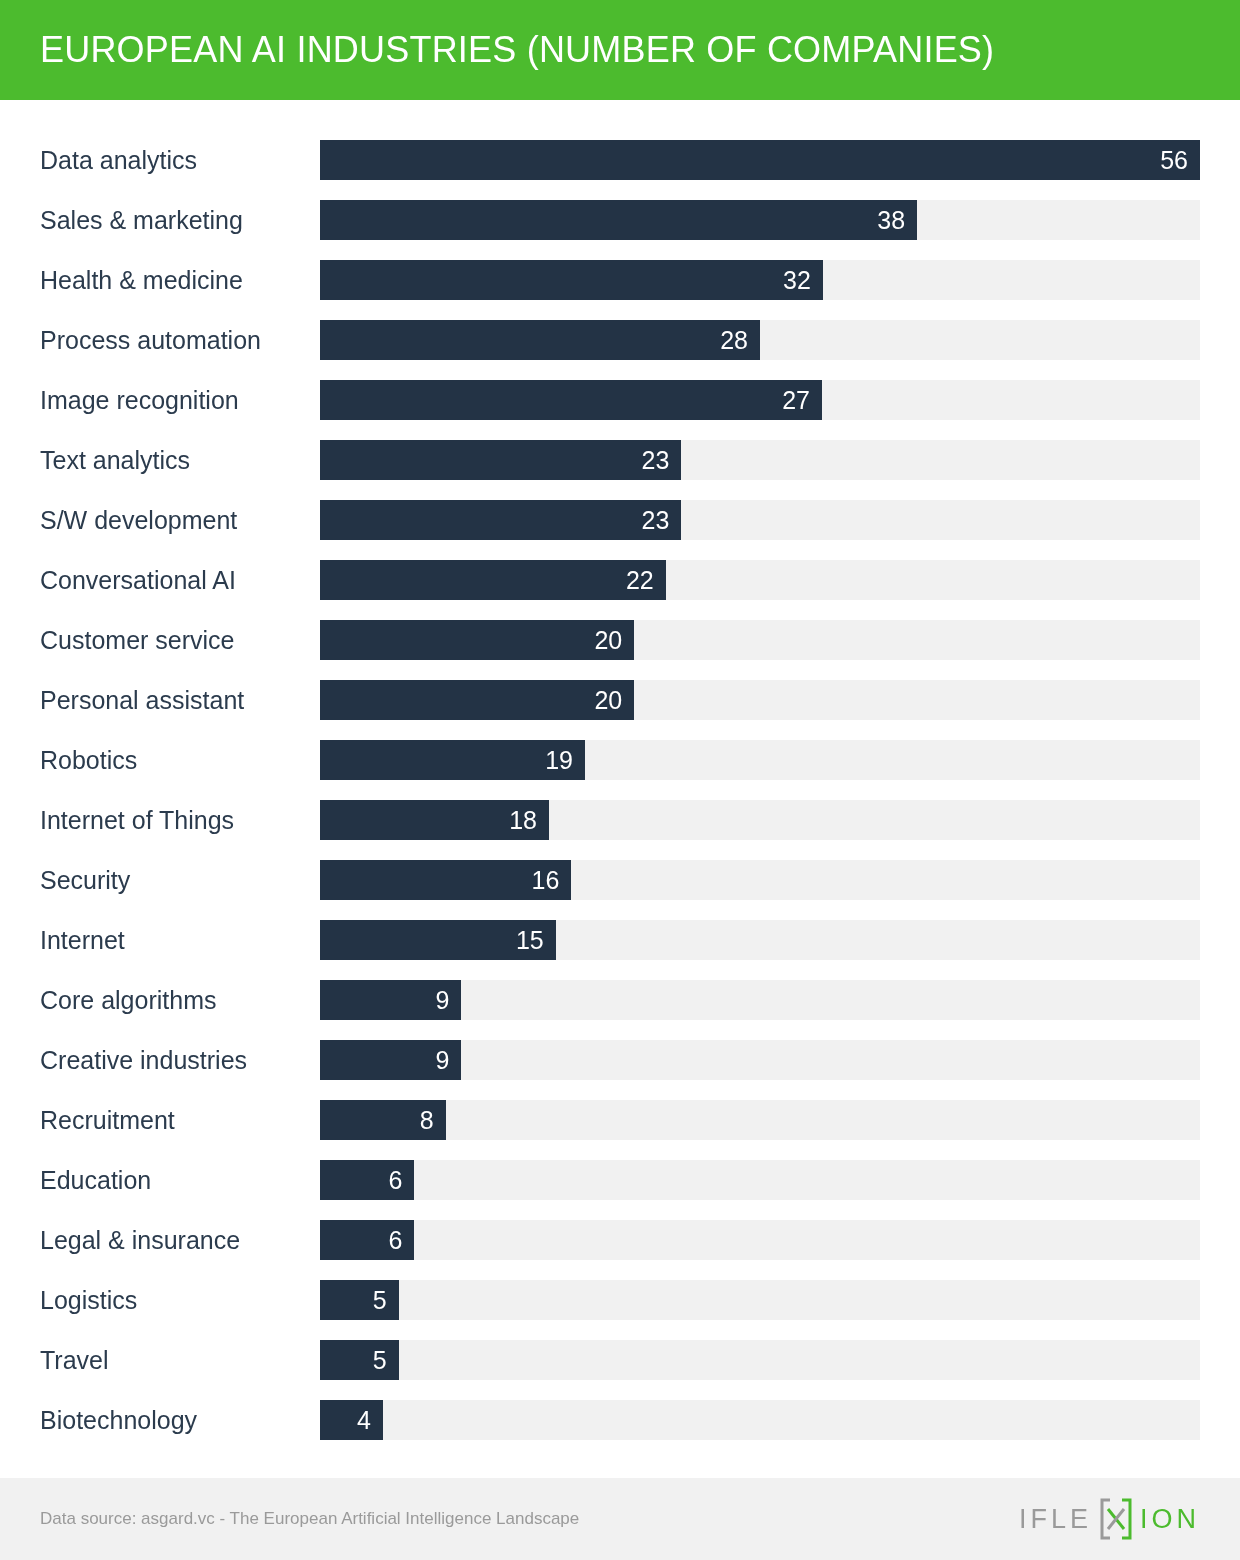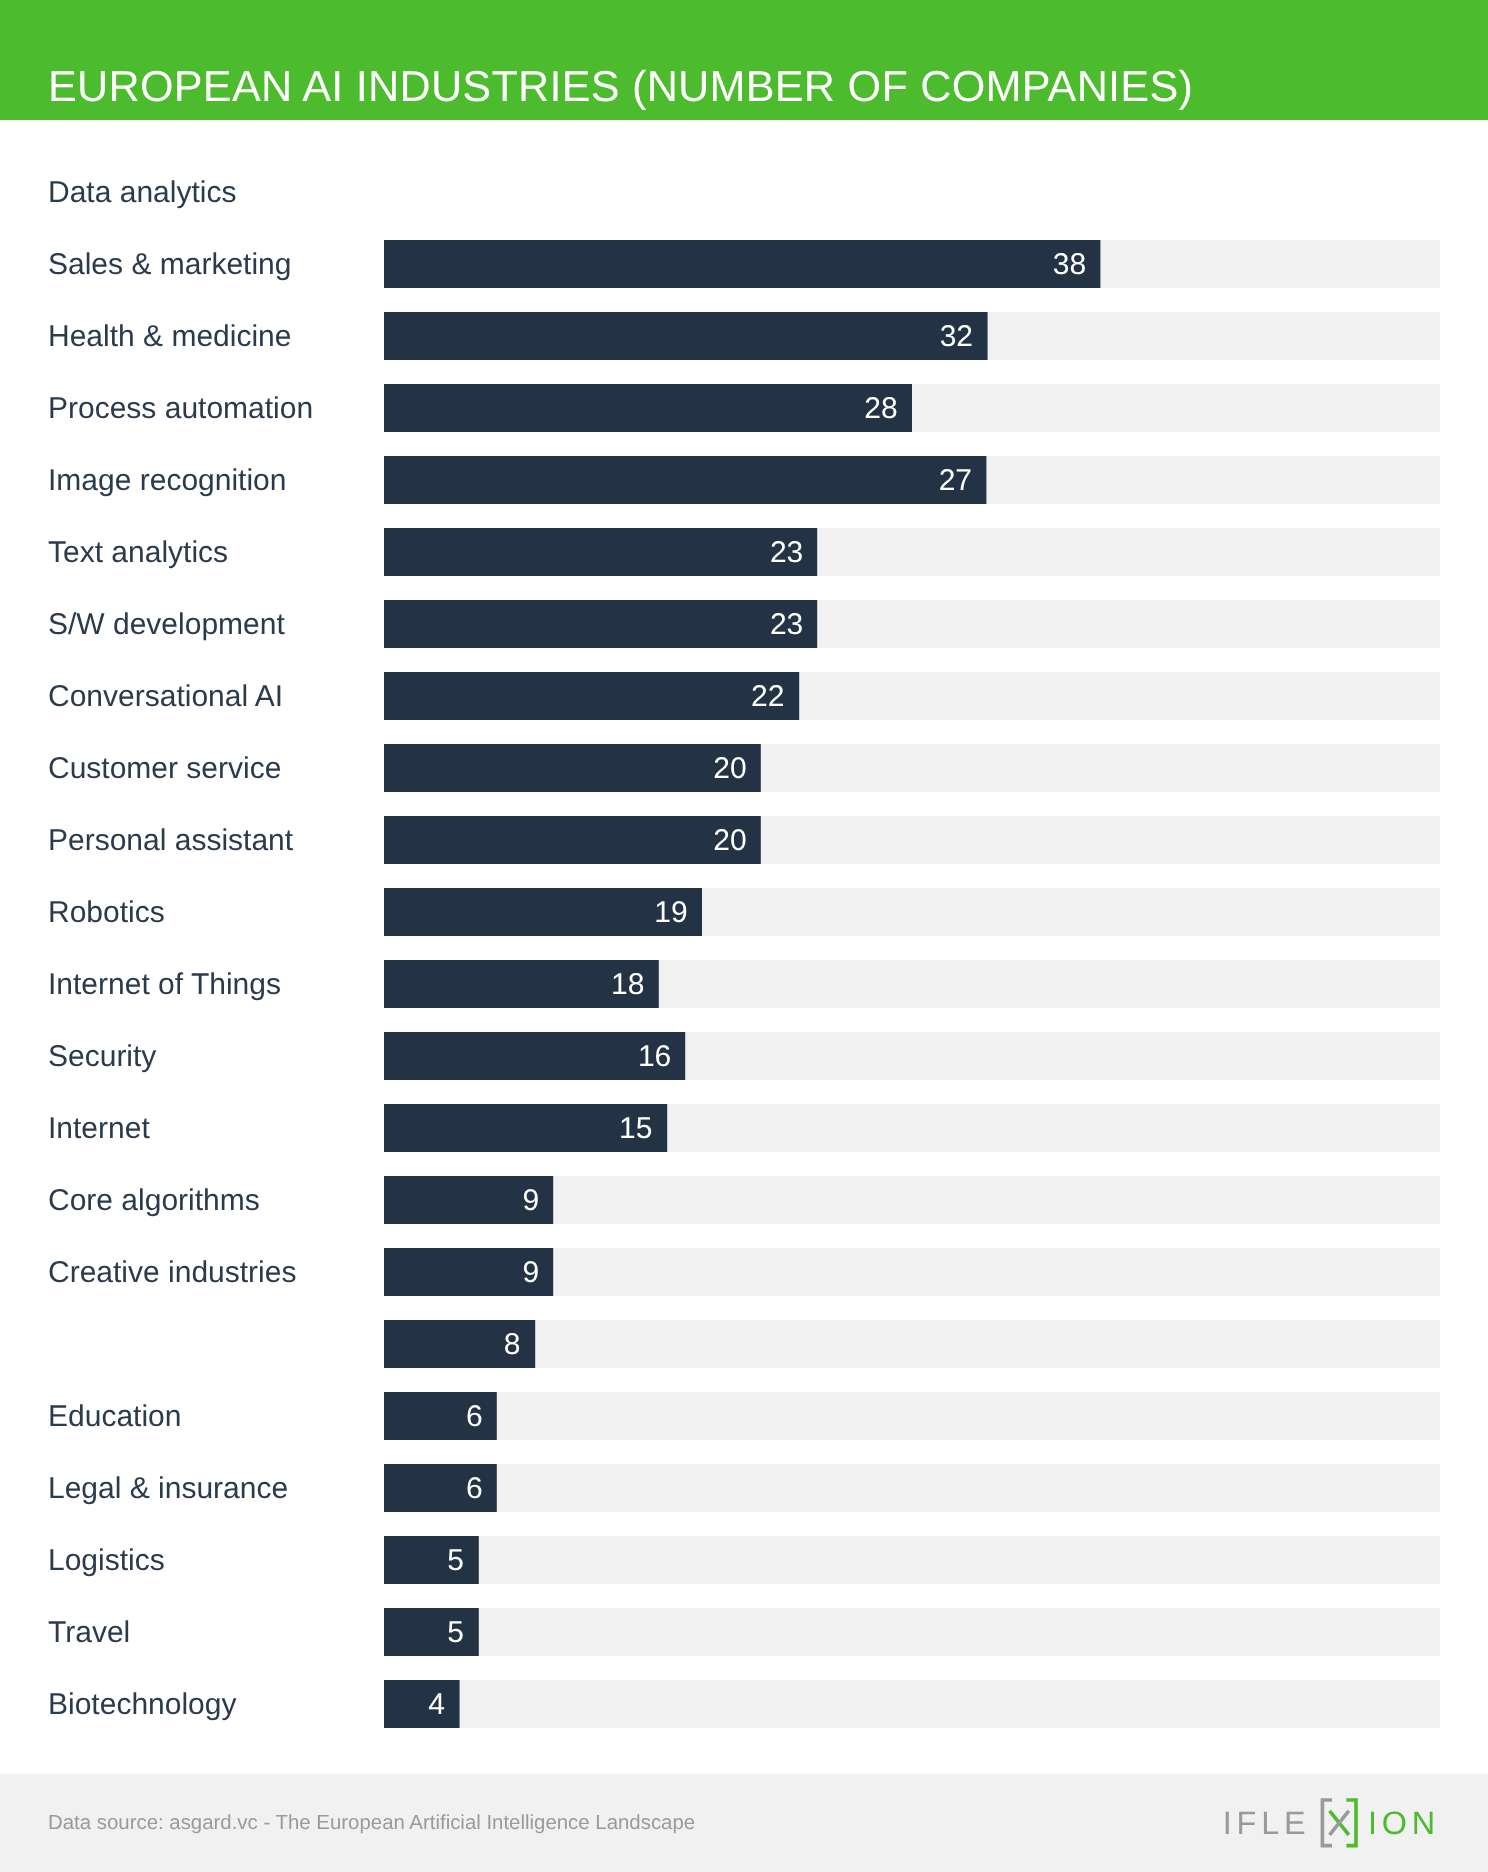--- a/index.html
+++ b/index.html
@@ -31,21 +31,20 @@
     position:absolute;
     left:40px;
     top:0;
     height:80px;
     line-height:100px;
     font-size:36px;
     letter-spacing:0.2px;
     color:#ffffff;
     font-weight:400;
     white-space:nowrap;
-    margin-top:22px;
   }
 
   
   .chart {
     position:absolute;
     left:0;
     top:130px;
     width:1240px;
   }
 
@@ -145,20 +144,25 @@
 
 <div class="page">
 
   <div class="header">
     <div class="header-title">EUROPEAN AI INDUSTRIES (NUMBER OF COMPANIES)</div>
   </div>
 
   <div class="chart" id="chart-rows">
       <div class="row">
         <div class="row-label">Data analytics</div>
+        <div class="track">
+          <div class="bar" style="width: 880px;">
+            <div class="bar-value">56</div>
+          </div>
+        </div>
       </div>
       <div class="row">
         <div class="row-label">Sales &amp; marketing</div>
         <div class="track">
           <div class="bar" style="width: 597.143px;">
             <div class="bar-value">38</div>
           </div>
         </div>
       </div>
       <div class="row">
@@ -267,20 +271,21 @@
       </div>
       <div class="row">
         <div class="row-label">Creative industries</div>
         <div class="track">
           <div class="bar" style="width: 141.429px;">
             <div class="bar-value">9</div>
           </div>
         </div>
       </div>
       <div class="row">
+        <div class="row-label">Recruitment</div>
         <div class="track">
           <div class="bar" style="width: 125.714px;">
             <div class="bar-value">8</div>
           </div>
         </div>
       </div>
       <div class="row">
         <div class="row-label">Education</div>
         <div class="track">
           <div class="bar" style="width: 94.2857px;">

